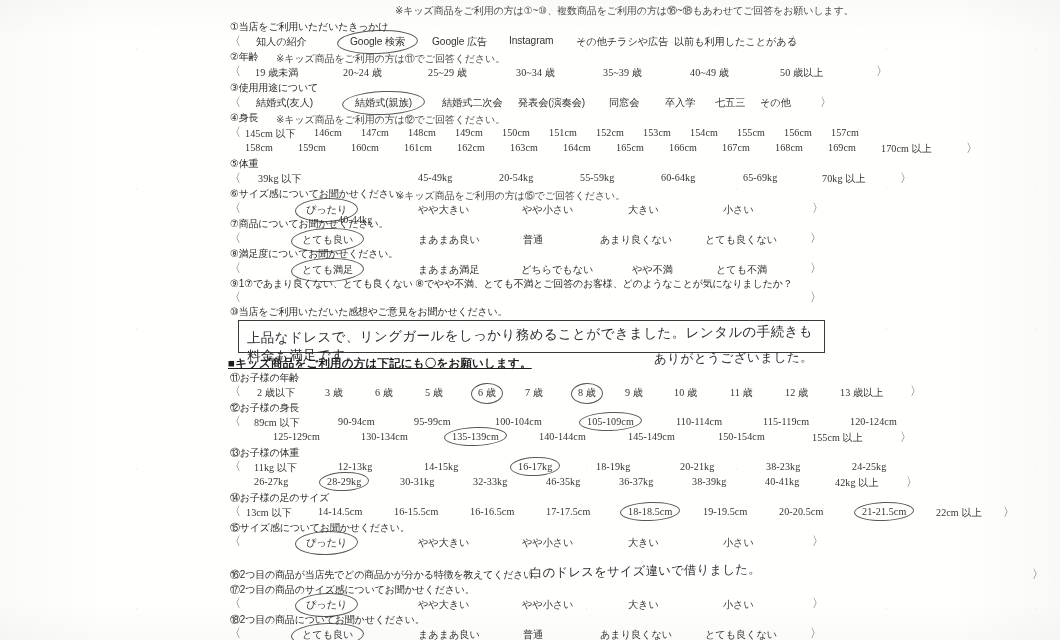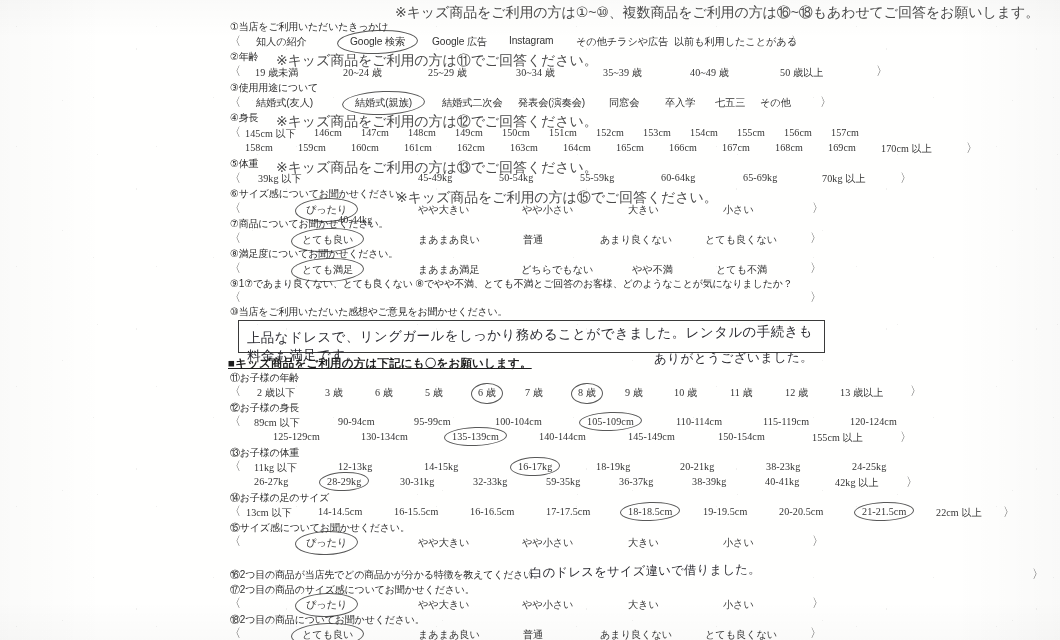--- a/index.html
+++ b/index.html
@@ -23,21 +23,21 @@
   }
   #sheet{
     position:absolute;
     left:228px; top:0px; width:832px; height:640px;
   }
   .ln{position:absolute;white-space:nowrap;}
   
   .hdr{
     font-weight:bold;font-size:11.5px;letter-spacing:.2px;color:#1d1d1d;
   }
-  .note{font-size:14px;color:#4a4a4a;letter-spacing:-.1px;}
+  .note{font-size:10px;color:#4a4a4a;letter-spacing:-.1px;}
   .q{font-size:10px;color:#2b2b2b;letter-spacing:-.2px;}
   .opt{font-size:10.2px;color:#333;letter-spacing:-.1px;}
   .num{font-size:10.1px;color:#333;font-family:"Liberation Serif","DejaVu Serif",serif;letter-spacing:.1px;}
   .brk{font-size:12px;color:#555;}
   
   .circ{position:relative;display:inline-block;padding:0 2px;}
   .circ .ell{
     position:absolute;left:-9px;right:-9px;top:-5px;bottom:-5px;
     border:1.4px solid #3b3b3b;
     border-radius:50%;
@@ -147,26 +147,25 @@
   <div class="ln num" style="left:335px;top:142px;">164cm</div>
   <div class="ln num" style="left:388px;top:142px;">165cm</div>
   <div class="ln num" style="left:441px;top:142px;">166cm</div>
   <div class="ln num" style="left:494px;top:142px;">167cm</div>
   <div class="ln num" style="left:547px;top:142px;">168cm</div>
   <div class="ln num" style="left:600px;top:142px;">169cm</div>
   <div class="ln num" style="left:653px;top:142px;">170cm 以上</div>
   <div class="ln brk" style="left:738px;top:140px;">〉</div>
 
   <div class="ln q" style="left:2px;top:157px;">⑤体重</div>
-  <div class="ln note" style="left:48px;top:159px;">※キッズ商品をご利用の方は⑬でご回答ください。</div>
   <div class="ln brk" style="left:1px;top:170px;">〈</div>
   <div class="ln num" style="left:30px;top:172px;">39kg 以下</div>
   <div class="ln num" style="left:110px;top:172px;margin-top:42px;">40-44kg</div>
   <div class="ln num" style="left:190px;top:172px;">45-49kg</div>
-  <div class="ln num" style="left:271px;top:172px;">50-54kg</div>
+  <div class="ln num" style="left:271px;top:172px;">20-54kg</div>
   <div class="ln num" style="left:352px;top:172px;">55-59kg</div>
   <div class="ln num" style="left:433px;top:172px;">60-64kg</div>
   <div class="ln num" style="left:515px;top:172px;">65-69kg</div>
   <div class="ln num" style="left:594px;top:172px;">70kg 以上</div>
   <div class="ln brk" style="left:672px;top:170px;">〉</div>
 
   <div class="ln q" style="left:2px;top:187px;">⑥サイズ感についてお聞かせください。</div>
   <div class="ln note" style="left:168px;top:189px;">※キッズ商品をご利用の方は⑮でご回答ください。</div>
   <div class="ln brk" style="left:1px;top:200px;">〈</div>
   <div class="ln opt" style="left:76px;top:203px;"><span class="circ"><span class="ell"></span><span>ぴったり</span></span></div>
@@ -251,21 +250,21 @@
   <div class="ln num" style="left:288px;top:461px;"><span class="circ tight"><span class="ell"></span><span>16-17kg</span></span></div>
   <div class="ln num" style="left:368px;top:461px;">18-19kg</div>
   <div class="ln num" style="left:452px;top:461px;">20-21kg</div>
   <div class="ln num" style="left:538px;top:461px;">38-23kg</div>
   <div class="ln num" style="left:624px;top:461px;">24-25kg</div>
 
   <div class="ln num" style="left:26px;top:476px;">26-27kg</div>
   <div class="ln num" style="left:97px;top:476px;"><span class="circ tight"><span class="ell"></span><span>28-29kg</span></span></div>
   <div class="ln num" style="left:172px;top:476px;">30-31kg</div>
   <div class="ln num" style="left:245px;top:476px;">32-33kg</div>
-  <div class="ln num" style="left:318px;top:476px;">59-35kg</div>
+  <div class="ln num" style="left:318px;top:476px;">46-35kg</div>
   <div class="ln num" style="left:391px;top:476px;">36-37kg</div>
   <div class="ln num" style="left:464px;top:476px;">38-39kg</div>
   <div class="ln num" style="left:537px;top:476px;">40-41kg</div>
   <div class="ln num" style="left:607px;top:476px;">42kg 以上</div>
   <div class="ln brk" style="left:678px;top:474px;">〉</div>
 
   <div class="ln q" style="left:2px;top:491px;">⑭お子様の足のサイズ</div>
   <div class="ln brk" style="left:1px;top:503px;">〈</div>
   <div class="ln num" style="left:18px;top:506px;">13cm 以下</div>
   <div class="ln num" style="left:90px;top:506px;">14-14.5cm</div>

